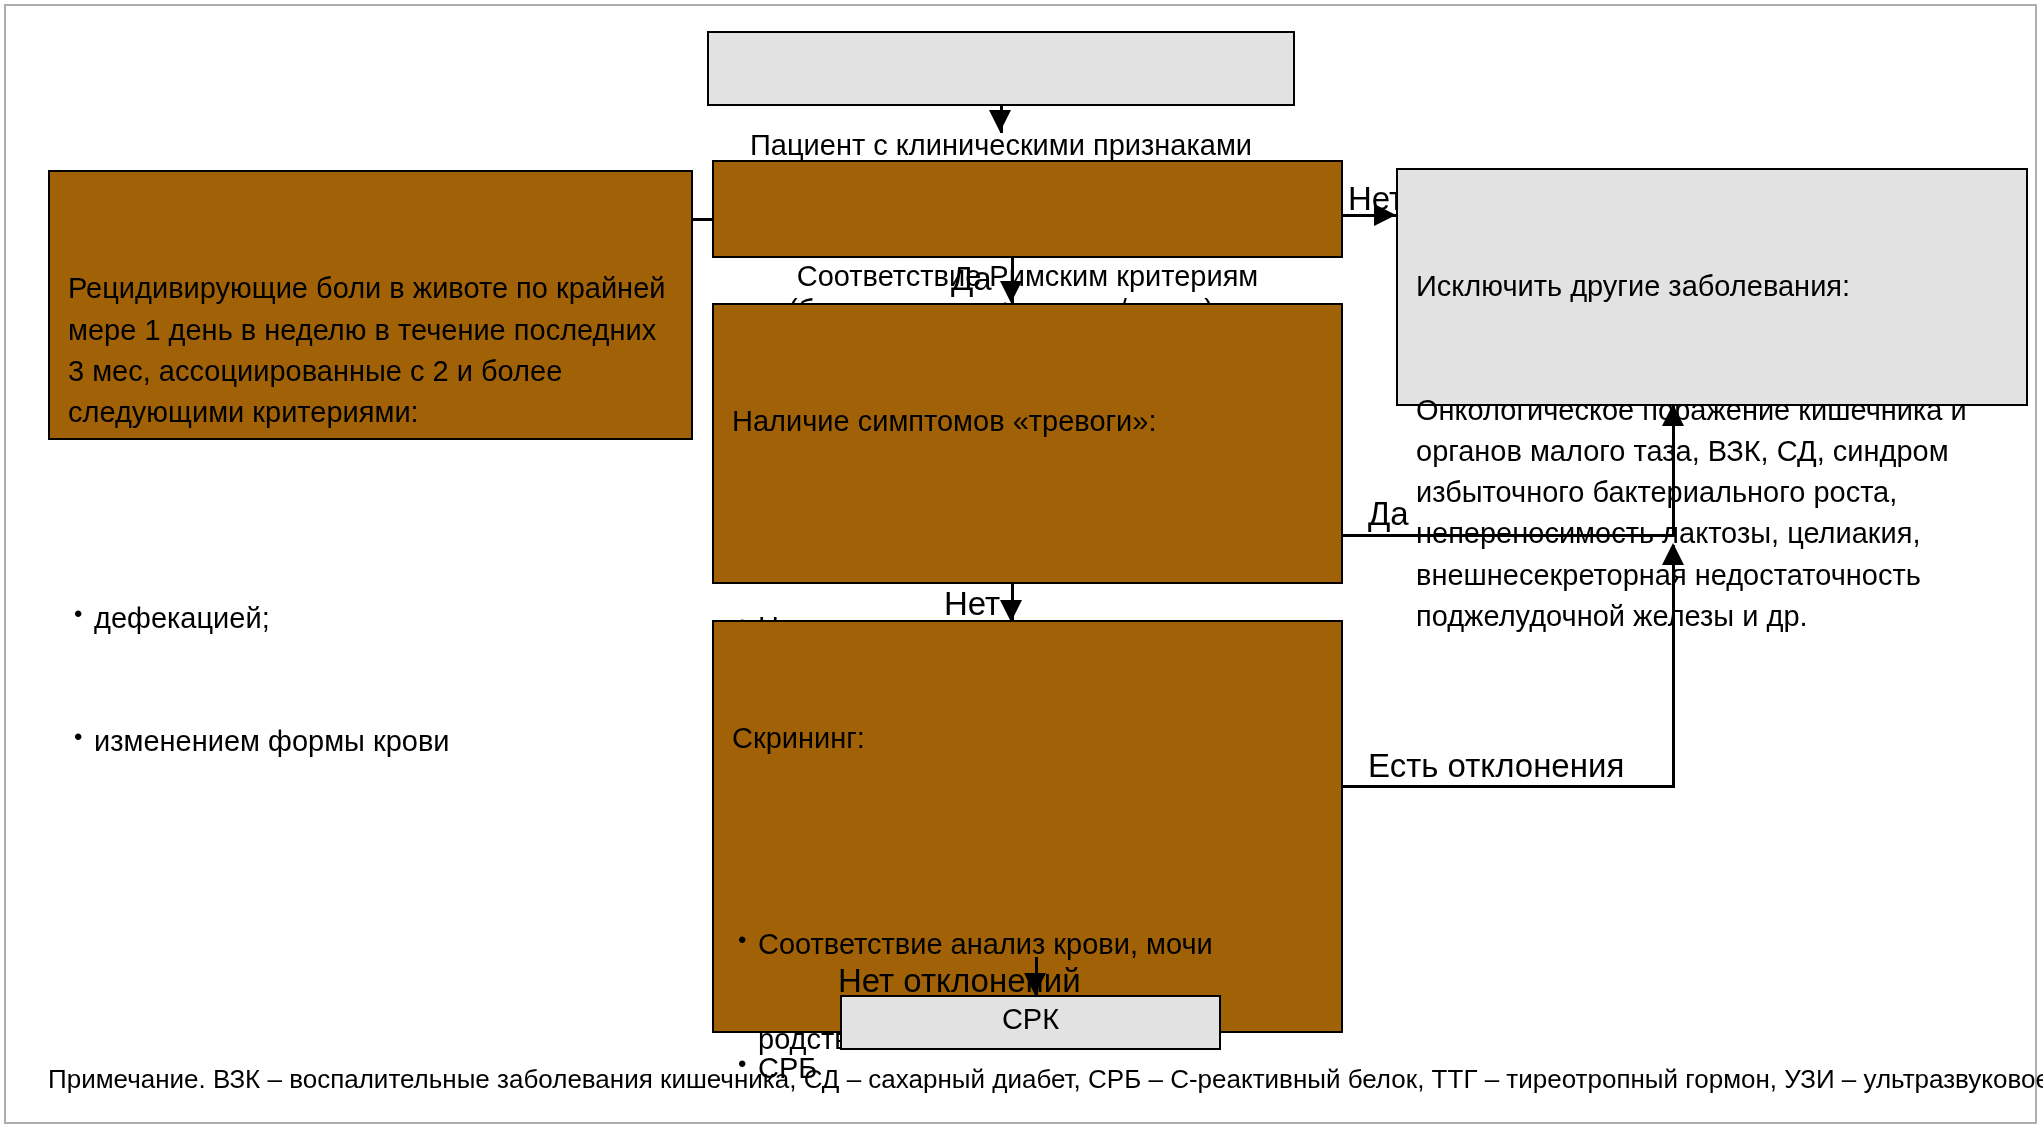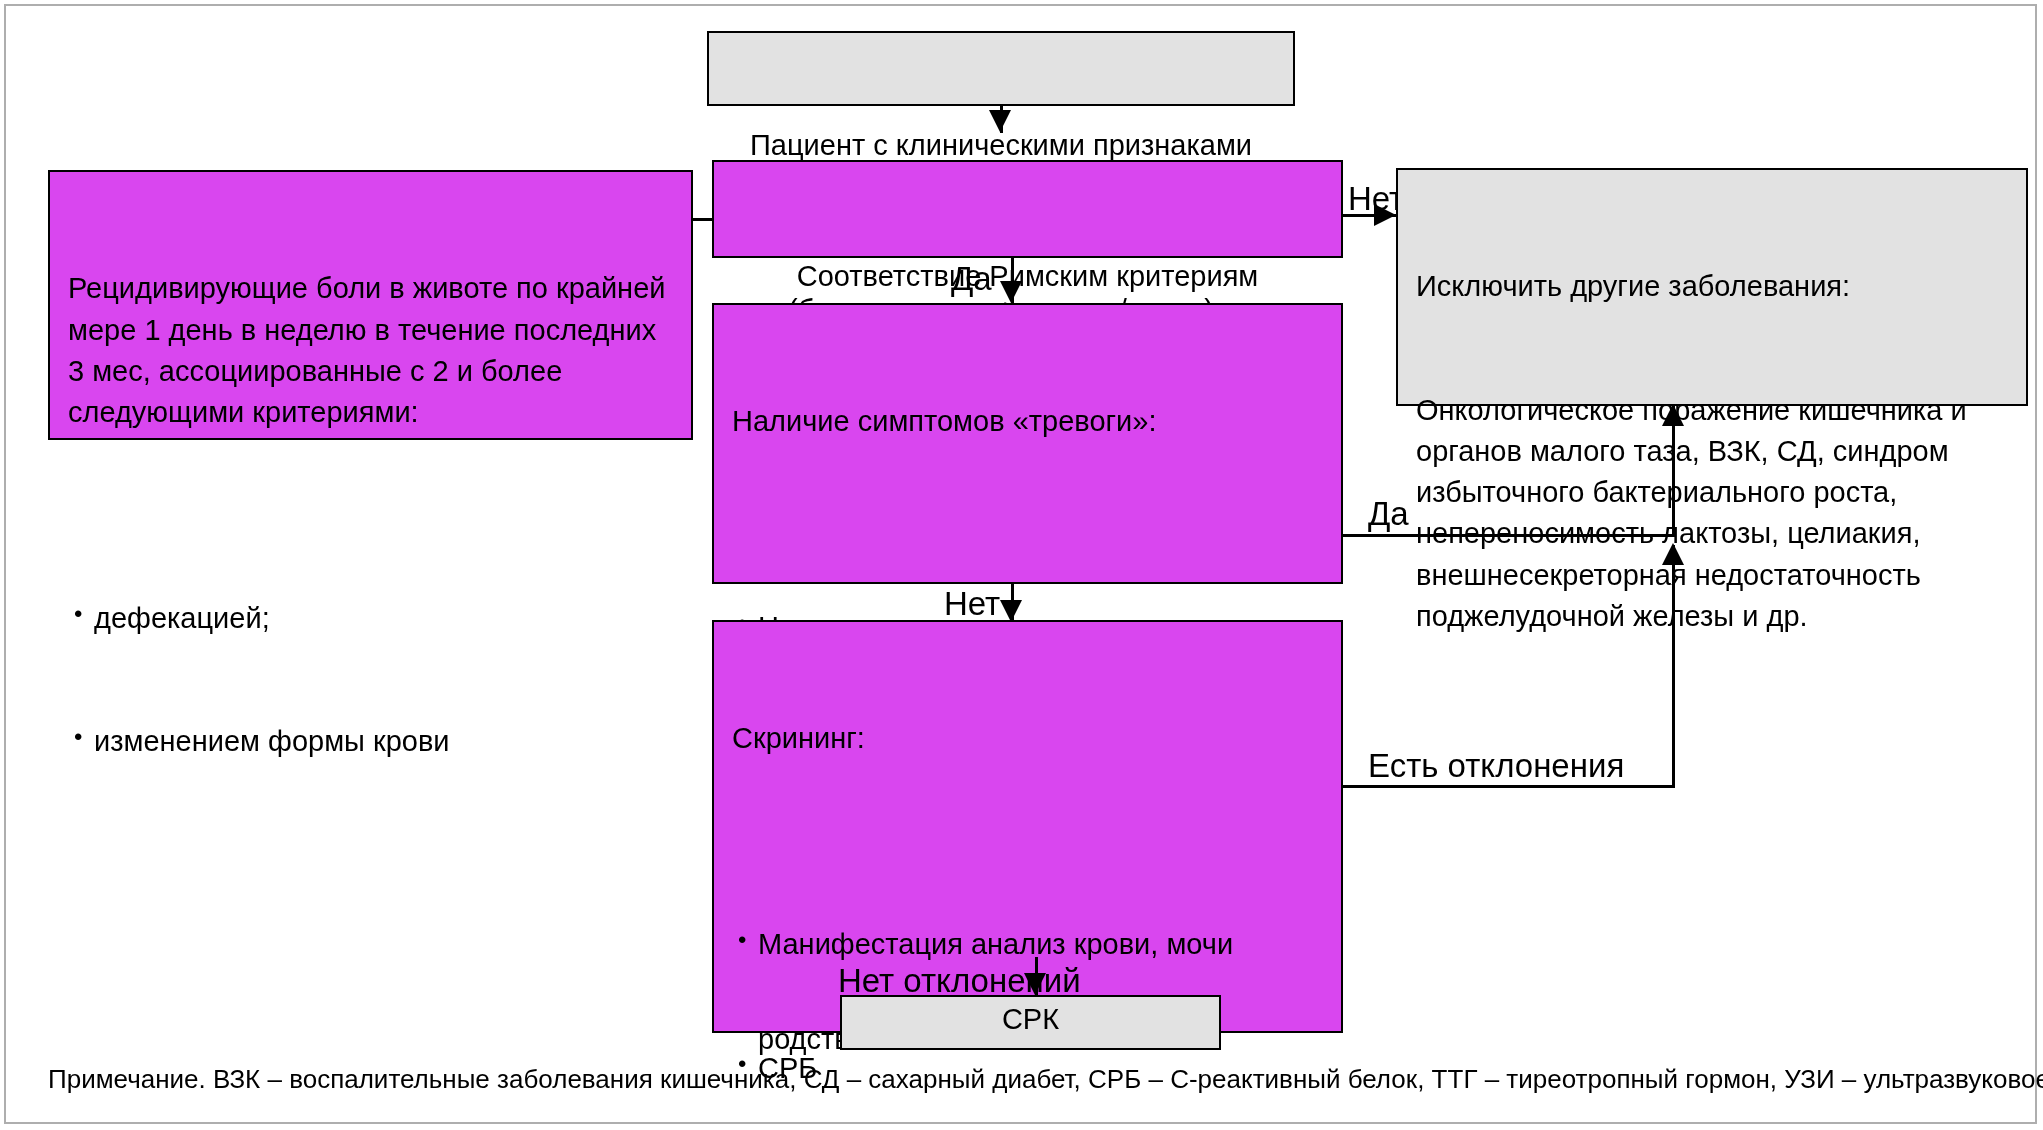--- a/index.html
+++ b/index.html
@@ -25,21 +25,21 @@
     height: 1120px;
     border: 2px solid #aeaeae;
     box-sizing: border-box;
     pointer-events: none;
   }
 
   .box {
     position: absolute;
     box-sizing: border-box;
     border: 2px solid #000000;
-    background: #d946ef;
+    background: #a16207;
     color: #000000;
   }
   .box.shaded { background: #e2e2e2; }
 
   .box-inner {
     padding: 14px 18px 10px 18px;
     font-size: 29px;
     line-height: 1.42;
     white-space: pre-wrap;
   }
@@ -177,21 +177,21 @@
   <div class="edge-label" style="left:1368px; top:497px;">Да</div>
 
   <div class="vline" style="left:1011px; top:584px; height:40px;"></div>
   <div class="arrow down" style="left:1000px; top:600px;"></div>
   <div class="edge-label" style="left:944px; top:587px;">Нет</div>
 
   <div class="box" style="left:712px; top:620px; width:631px; height:413px;">
     <div class="box-inner">
       <span class="box-title">Скрининг:</span>
       <ul class="bullets">
-        <li><span>Манифестация анализ крови, мочи</span></li>
+        <li><span>Соответствие анализ крови, мочи</span></li>
         <li><span>СРБ</span></li>
         
         
         
         
         
         
       </ul>
     </div>
   </div>

